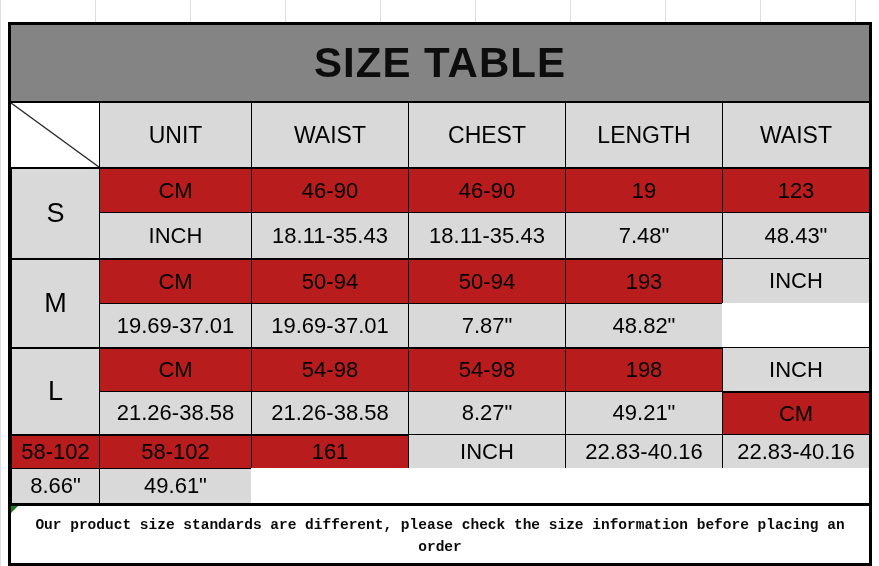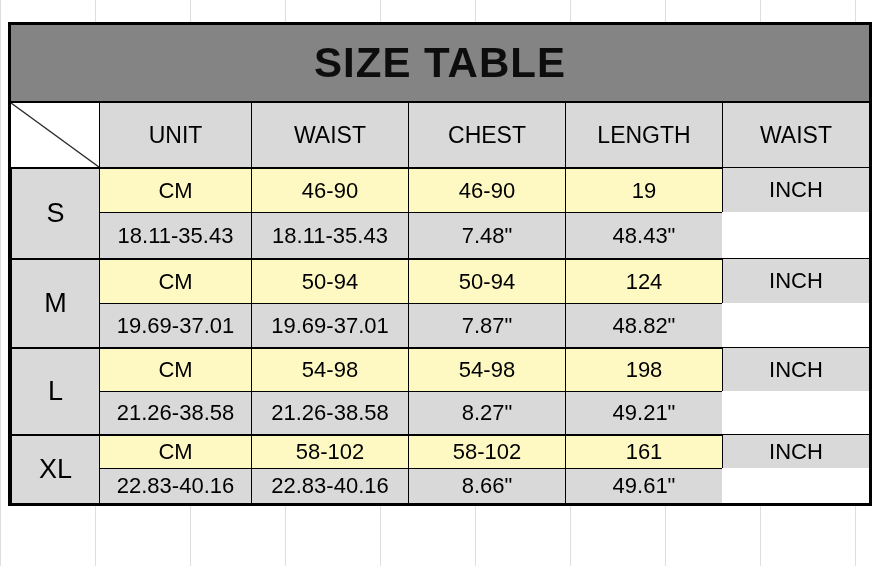--- a/index.html
+++ b/index.html
@@ -43,21 +43,21 @@
   .row1{border-top:none;}
   .col1{border-left:none;}
   .hd{background:var(--cell_gray);font-size:23px;}
   .diag{background:#fff;padding:0;position:relative;grid-column:1;}
   .diag svg{position:absolute;inset:0;width:100%;height:100%;}
   .sz{
     grid-column:1;grid-row:span 2;background:var(--cell_gray);
     font-size:27px;border-top:2px solid var(--border);
   }
   .t2{border-top-width:2px;}
-  .cmr{background:#fef9c3;}
+  .cmr{background:#b91c1c;}
   .inr{background:var(--cell_gray);}
   .note{
     border-top:3px solid var(--border);
     height:60px;box-sizing:border-box;position:relative;
     padding:8px 12px 0 12px;
     font-family:"Liberation Mono","DejaVu Sans Mono",monospace;
     font-weight:bold;font-size:14.5px;line-height:1.55;
     text-align:center;color:#0a0a0a;
   }
   .corner-marker{
@@ -84,54 +84,58 @@
     <div class="c row1 hd">WAIST</div>
     <div class="c row1 hd">CHEST</div>
     <div class="c row1 hd">LENGTH</div>
     <div class="c row1 hd">WAIST</div>
 
     <div class="c sz">S</div>
     <div class="c t2 cmr">CM</div>
     <div class="c t2 cmr">46-90</div>
     <div class="c t2 cmr">46-90</div>
     <div class="c t2 cmr">19</div>
+    <div class="c t2 cmr">123</div>
     <div class="c inr">INCH</div>
     <div class="c inr">18.11-35.43</div>
     <div class="c inr">18.11-35.43</div>
     <div class="c inr">7.48"</div>
     <div class="c inr">48.43"</div>
 
     <div class="c sz">M</div>
     <div class="c t2 cmr">CM</div>
     <div class="c t2 cmr">50-94</div>
     <div class="c t2 cmr">50-94</div>
-    <div class="c t2 cmr">124</div>
+    <div class="c t2 cmr">193</div>
     <div class="c inr">INCH</div>
     <div class="c inr">19.69-37.01</div>
     <div class="c inr">19.69-37.01</div>
     <div class="c inr">7.87"</div>
     <div class="c inr">48.82"</div>
 
     <div class="c sz">L</div>
     <div class="c t2 cmr">CM</div>
     <div class="c t2 cmr">54-98</div>
     <div class="c t2 cmr">54-98</div>
     <div class="c t2 cmr">198</div>
     <div class="c inr">INCH</div>
     <div class="c inr">21.26-38.58</div>
     <div class="c inr">21.26-38.58</div>
     <div class="c inr">8.27"</div>
     <div class="c inr">49.21"</div>
 
-    <div class="c sz">XL</div>
     <div class="c t2 cmr">CM</div>
     <div class="c t2 cmr">58-102</div>
     <div class="c t2 cmr">58-102</div>
     <div class="c t2 cmr">161</div>
     <div class="c inr">INCH</div>
     <div class="c inr">22.83-40.16</div>
     <div class="c inr">22.83-40.16</div>
     <div class="c inr">8.66"</div>
     <div class="c inr">49.61"</div>
   </div>
 
+  <div class="note">
+    <span class="corner-marker"></span>
+    <span>Our product size standards are different, please check the size information before placing an order</span>
+  </div>
 
 </div>
 
 </body></html>

